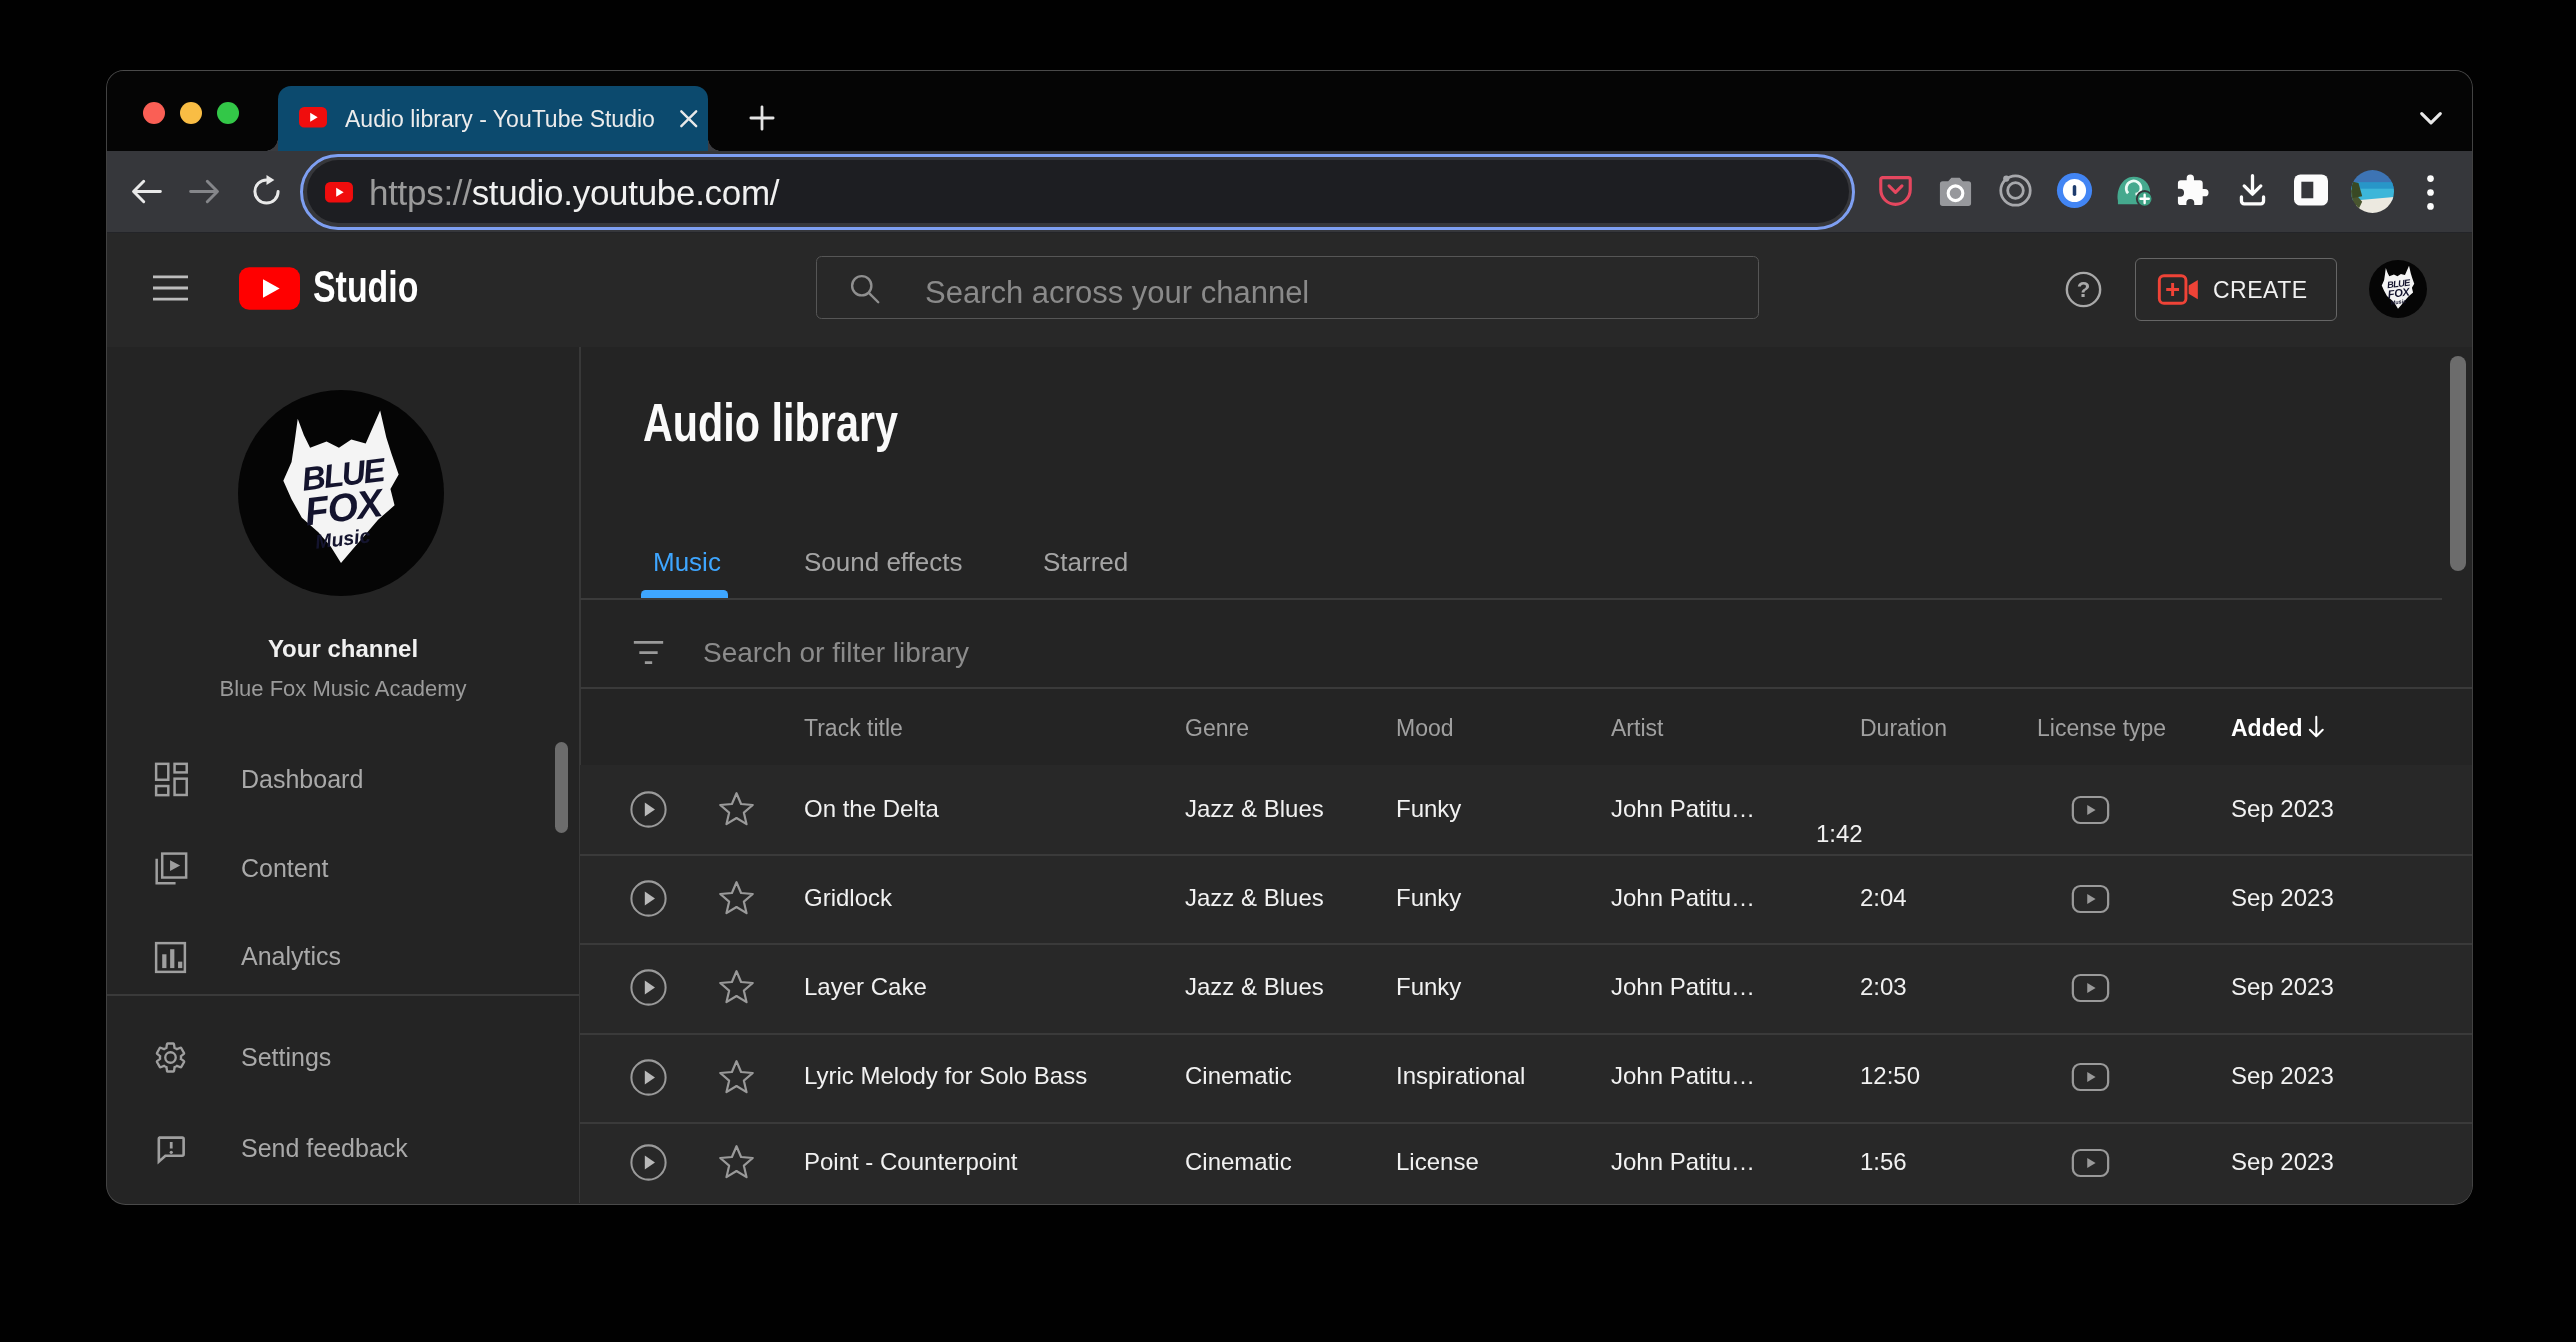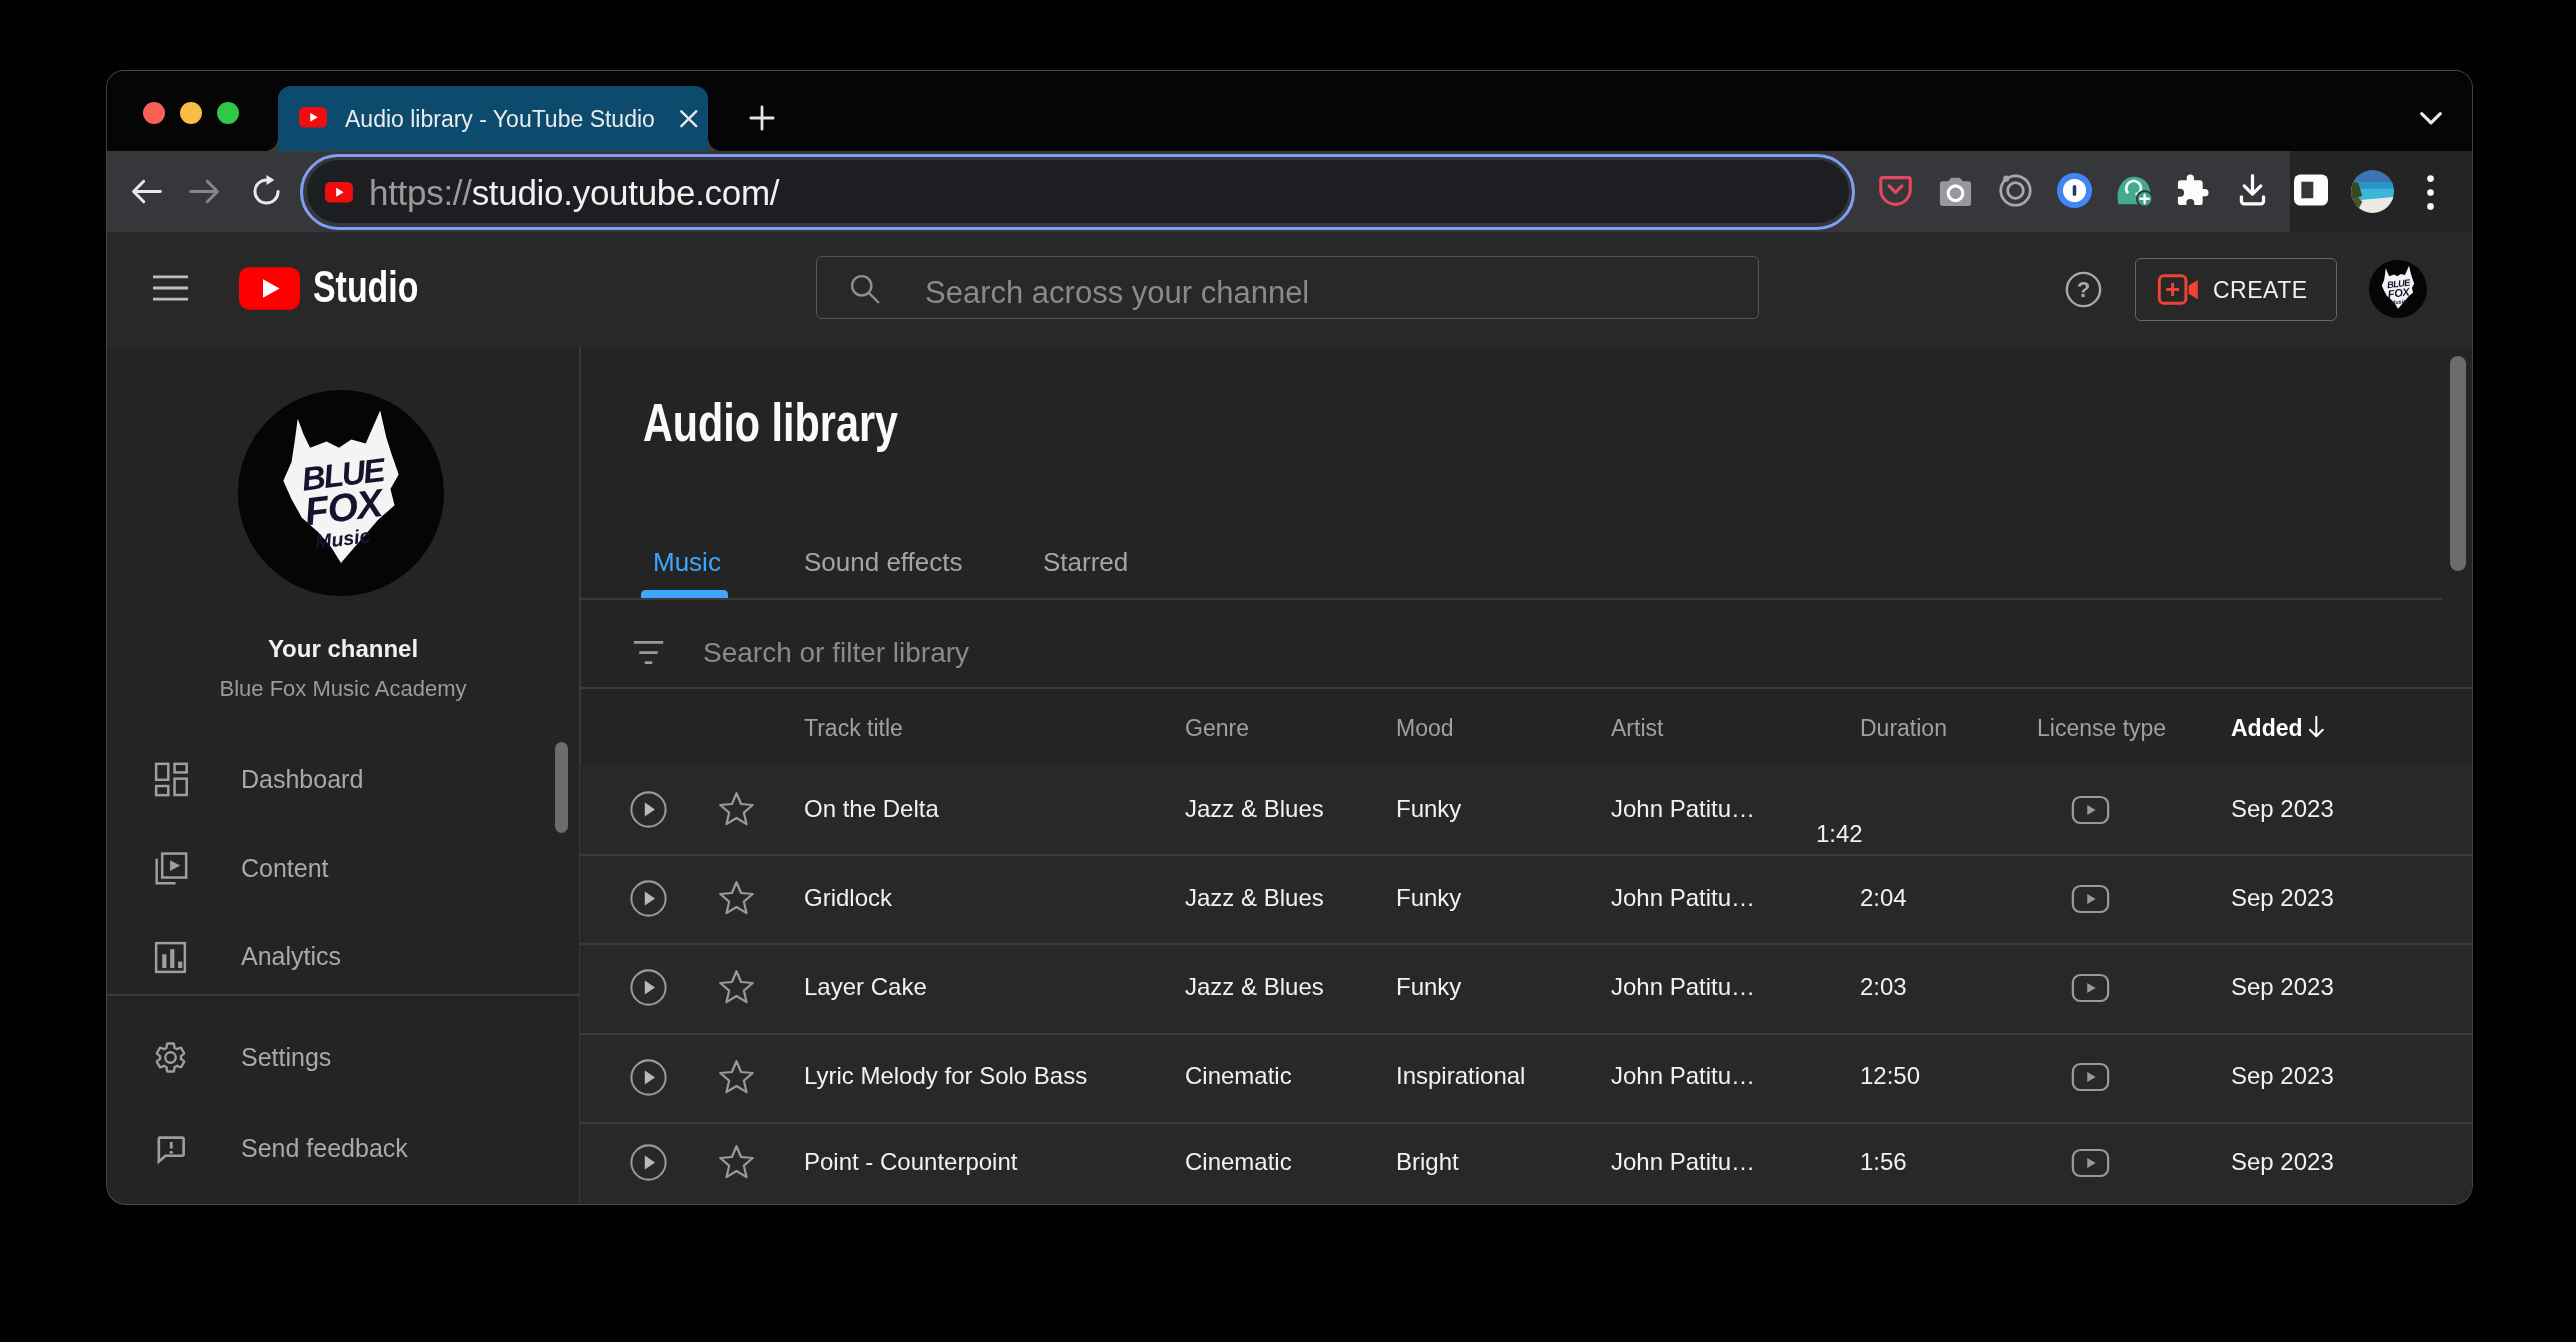--- a/index.html
+++ b/index.html
@@ -5,21 +5,21 @@
   * { margin:0; padding:0; box-sizing:border-box; }
   html,body { width:2576px; height:1343px; background:#010101; font-family:"Liberation Sans",sans-serif; overflow:hidden; }
   .abs { position:absolute; }
   #win { position:absolute; left:107px; top:71px; width:2365px; height:1133px;
          border-radius:16.7px 16.7px 18.6px 18.6px; background:#242424; overflow:hidden;
          box-shadow:0 0 0 0.9px #4a4a4a; }
   #tabstrip { position:absolute; left:0; top:0; width:2365px; height:80px; background:#050505; }
   .light { position:absolute; top:31px; width:22px; height:22px; border-radius:50%; }
   #tab { position:absolute; left:171px; top:15px; width:430px; height:65px; background:#0c4a6e; border-radius:13px 13px 0 0; }
   #tabtitle { position:absolute; left:67px; top:19.5px; font-size:23px; color:#ececec; white-space:nowrap; }
-  #toolbar { position:absolute; left:0; top:80px; width:2183px; height:82px; background:#36373b; border-bottom:1.9px solid #232428; }
+  #toolbar { position:absolute; left:0; top:80px; width:2365px; height:82px; background:#36373b; border-bottom:1.9px solid #232428; }
   #pillring { position:absolute; left:193px; top:2.8px; width:1555px; height:76px; border-radius:38px; border:3.7px solid #7e9ff2; }
   #pill { position:absolute; left:200px; top:9.3px; width:1542px; height:63px; border-radius:32px; background:#1d1e22; }
   #urltext { position:absolute; left:262px; top:20.5px; font-size:35px; line-height:41px; color:#f1f1f1; white-space:nowrap; letter-spacing:-0.3px; }
   #urltext .gray { color:#9b9b9b; }
   #topbar { position:absolute; left:0; top:162px; width:2365px; height:114px; background:#282828; }
   #searchbox { position:absolute; left:709px; top:23px; width:943px; height:63px; border-radius:5.6px; border:1.9px solid #565656; }
   #searchph { position:absolute; left:818px; top:42px; font-size:31px; color:#8a8a8a; }
   #createbtn { position:absolute; left:2028px; top:25px; width:202px;height:63px;border-radius:6px;border:1.9px solid #666; }
   #createtxt { position:absolute; left:77px; top:17.7px; font-size:23px; font-weight:500; letter-spacing:0.5px; color:#f1f1f1; }
   #sdivider { position:absolute; left:472px; top:276px; width:1.9px; height:856px; background:#383838; }
@@ -309,21 +309,21 @@
 <div class="cell" style="left:2124px;top:991px;">Sep 2023</div>
 <div class="abs" style="left:523px;top:1073px;"><svg width="37" height="37" viewBox="0 0 40 40">
         <circle cx="20" cy="20" r="18.5" fill="none" stroke="#9a9a9a" stroke-width="2.2"></circle>
         <path d="M16,12.5 L27,20 L16,27.5 Z" fill="#b9b9b9"></path>
       </svg></div>
 <div class="abs" style="left:610px;top:1072px;"><svg width="39" height="39" viewBox="0 0 24 24">
         <path d="M12 17.27 18.18 21l-1.64-7.03L22 9.24l-7.19-.61L12 2 9.19 8.63 2 9.24l5.46 4.73L5.82 21z" fill="none" stroke="#9a9a9a" stroke-width="1.35" stroke-linejoin="round"></path>
       </svg></div>
 <div class="cell" style="left:697px;top:1077px;">Point - Counterpoint</div>
 <div class="cell" style="left:1078px;top:1077px;">Cinematic</div>
-<div class="cell" style="left:1289px;top:1077px;">Bright</div>
+<div class="cell" style="left:1289px;top:1077px;">License</div>
 <div class="cell" style="left:1504px;top:1077px;">John Patitu…</div>
 <div class="cell" style="left:1753px;top:1077px;">1:56</div>
 <div class="abs" style="left:1964px;top:1077px;"><svg width="39" height="30" viewBox="0 0 42 32">
         <rect x="2" y="2" width="38" height="28" rx="8" fill="none" stroke="#9a9a9a" stroke-width="2.4"></rect>
         <path d="M17.5,10.5 L26.5,16 L17.5,21.5 Z" fill="#9a9a9a"></path>
       </svg></div>
 <div class="cell" style="left:2124px;top:1077px;">Sep 2023</div>
 <div class="scrollbar" style="left:2343px;top:285px;width:16px;height:215px;border-radius:8px;"></div>
 </div>
 

